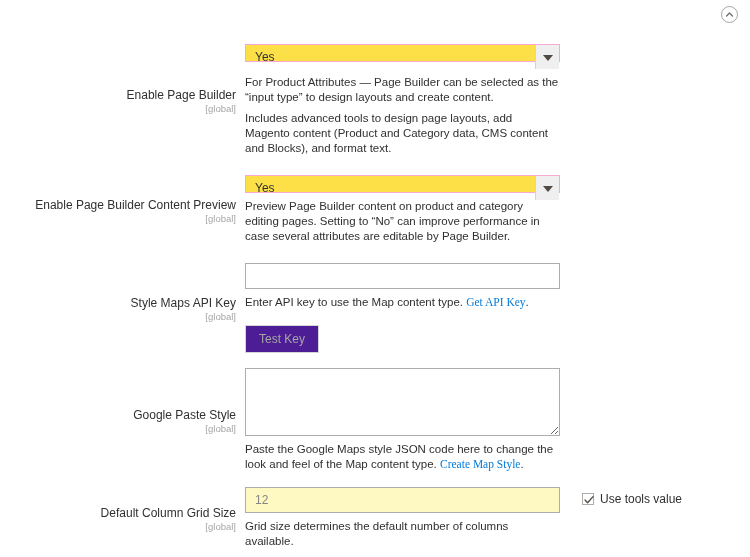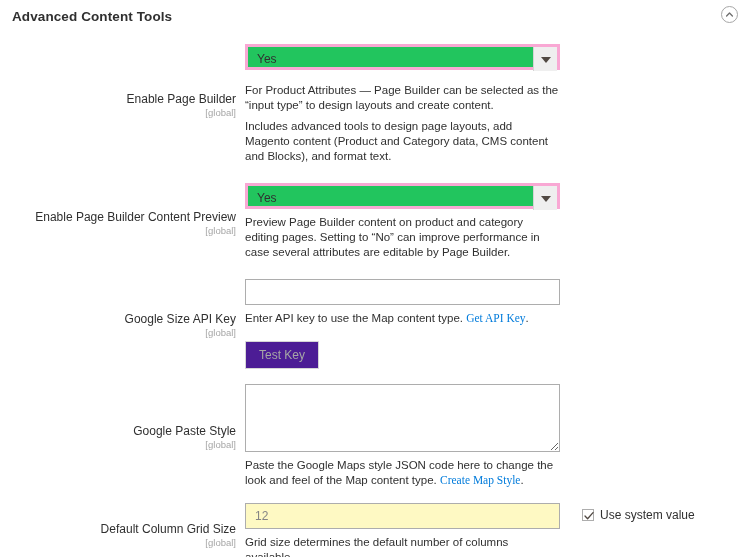--- a/index.html
+++ b/index.html
@@ -76,23 +76,23 @@
   .control-col {
     flex: 1 1 auto;
     padding-top: 2px;
     position: relative;
   }
 
   
   .select-wrap {
     position: relative;
     width: 315px;
-    height: 26px;
-    border: 3px solid #f9a8d4;
-    background: #22c55e;
+    height: 18px;
+    border: 1px solid #f9a8d4;
+    background: #fde047;
     box-sizing: border-box;
   }
   .select-value {
     font-size: 12px;
     color: #303030;
     line-height: 24px;
     padding-left: 9px;
     display: block;
   }
   .select-arrow {
@@ -205,21 +205,20 @@
     line-height: 14px;
   }
 
   .spacer-sm { height: 13px; }
   .spacer-md { height: 17px; }
 </style>
 </head>
 <body>
 
 <div class="section-header">
-  <span class="section-title">Advanced Content Tools</span>
   <span class="collapse-icon">
     <svg width="15" height="15" viewBox="0 0 15 15">
       <path d="M4.6 9 L7.5 6 L10.4 9" stroke="#6f6f6f" stroke-width="1.3" fill="none" stroke-linecap="round" stroke-linejoin="round"></path>
     </svg>
   </span>
 </div>
 
 <div class="form-body">
 
   <div class="field-row">
@@ -258,21 +257,21 @@
         </span>
       </div>
       <div class="note">Preview Page Builder content on product and category editing pages. Setting to “No” can improve performance in case several attributes are editable by Page Builder.</div>
     </div>
   </div>
 
   <div class="spacer-md"></div>
 
   <div class="field-row">
     <div class="label-col">
-      <span class="label-text">Google Size API Key</span>
+      <span class="label-text">Style Maps API Key</span>
       <span class="scope-text">[global]</span>
     </div>
     <div class="control-col">
       <input class="text-input" type="text" value="" style="">
       <div class="note"><span>Enter API key to use the Map content type. </span><a class="link">Get API Key</a><span>.</span></div>
       <div class="btn">Test Key</div>
     </div>
   </div>
 
   <div class="spacer-sm"></div>
@@ -298,17 +297,17 @@
     <div class="control-col">
       <input class="text-input disabled" type="text" disabled="" placeholder="12" style="">
       <div class="note">Grid size determines the default number of columns available.</div>
     </div>
     <div class="syscheck">
       <span class="cbox">
         <svg width="10" height="10" viewBox="0 0 10 10">
             <path d="M1 5 L3.6 7.8 L9 1.6" stroke="#514943" stroke-width="1.3" fill="none" stroke-linecap="round" stroke-linejoin="round"></path>
           </svg>
       </span>
-      <span class="syscheck-label">Use system value</span>
+      <span class="syscheck-label">Use tools value</span>
     </div>
   </div>
 
 </div>
 
 </body></html>

